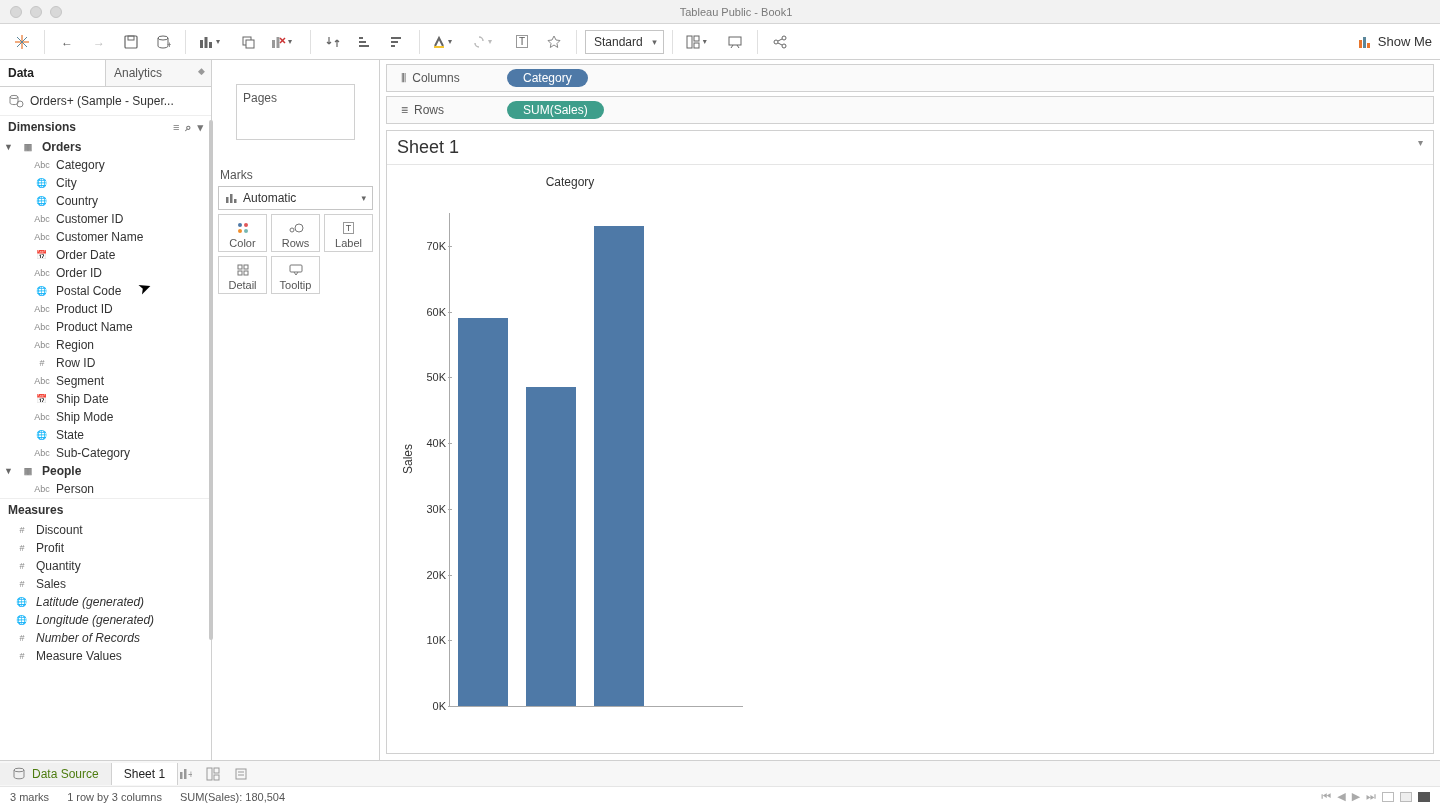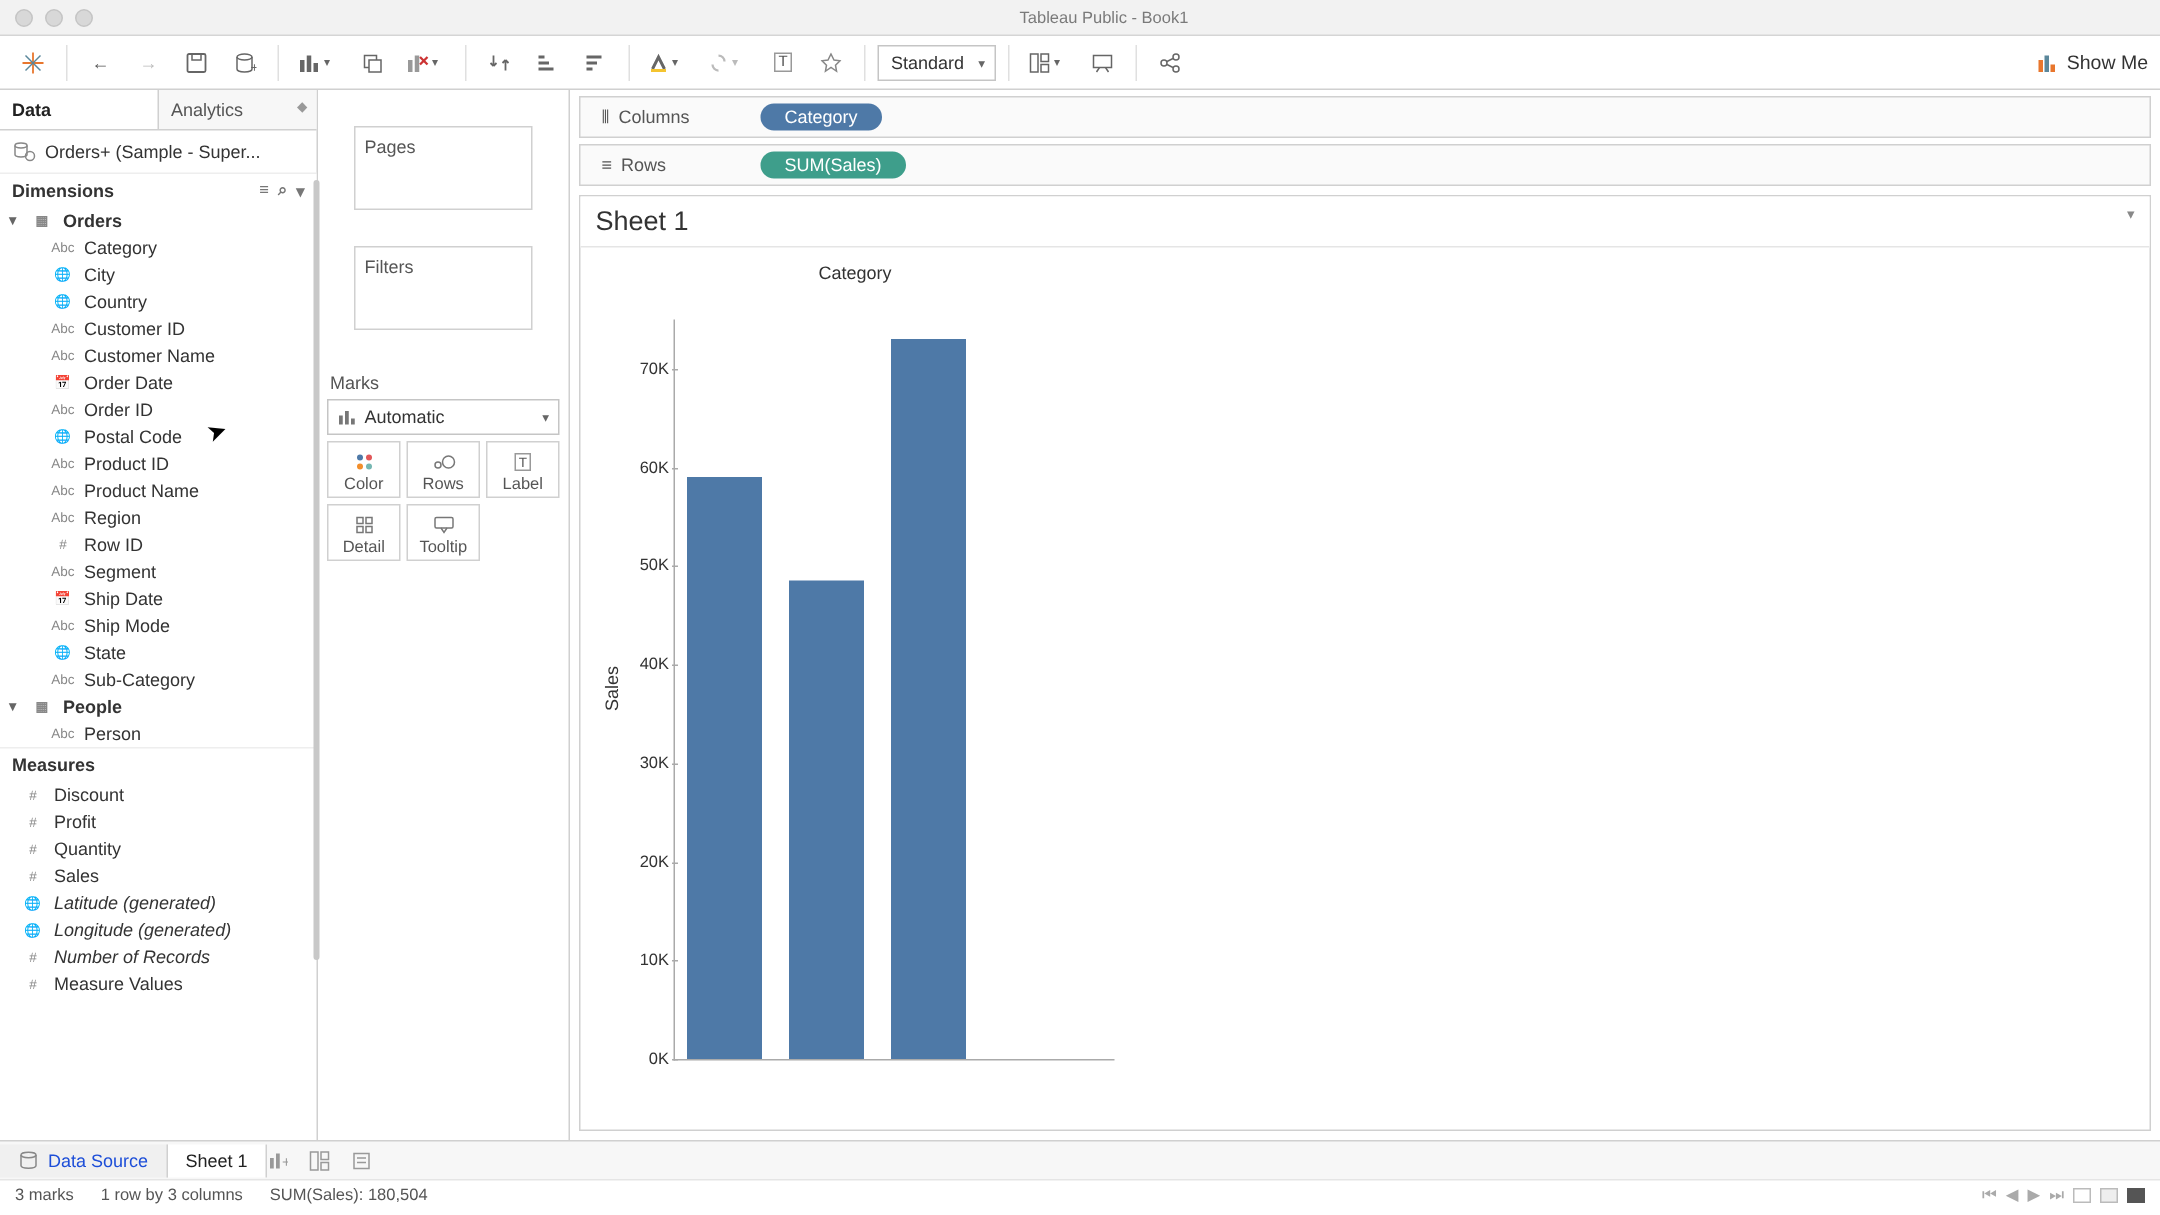--- a/index.html
+++ b/index.html
@@ -57,21 +57,21 @@
   .chart { position:relative; height:100%; margin-left:52px; margin-top:6px; margin-right: 680px; }
   .yaxis-label { position:absolute; left:6px; top:50%; transform:translateY(-50%) rotate(-90deg); transform-origin:center; font-size:12px; color:#333; }
   .plot { position:absolute; left:0; right:0; top:18px; bottom:48px; border-left:1px solid #aaa; border-bottom:1px solid #aaa; }
   .tick { position:absolute; left:-42px; width:38px; text-align:right; font-size:11px; color:#333; }
   .tick::after { content:""; position:absolute; right:-6px; top:50%; width:4px; border-top:1px solid #aaa; }
   .bars { position:absolute; left:0; right:0; top:0; bottom:0; display:flex; gap:18px; align-items:flex-end; padding-left: 8px; }
   .bar { width:50px; background:#4e79a7; }
   .xlabels { position:absolute; left:0; right:0; bottom:10px; display:flex; gap:18px; padding-left:8px; }
   .xlabel { width:50px; text-align:center; font-size:11px; color:#333; }
   .footer { height:26px; border-top:1px solid #d0d0d0; display:flex; align-items:center; background:#f7f7f7; }
-  .ft-tab { padding:4px 12px; border-right:1px solid #d0d0d0; background:#f0f0f0; color:#1d4ed8; display:flex; align-items:center; gap:6px; }
+  .ft-tab { padding:4px 12px; border-right:1px solid #d0d0d0; background:#f0f0f0; color:#4d7c0f; display:flex; align-items:center; gap:6px; }
   .ft-tab.active { background:#fff; color:#222; }
   .ft-btn { width:28px; text-align:center; color:#777; }
   .status { height:20px; border-top:1px solid #e5e5e5; display:flex; align-items:center; gap:18px; padding:0 10px; font-size:11px; color:#555; background:#fff; }
   .status-right { margin-left:auto; display:flex; align-items:center; gap:6px; color:#aaa; }
   .sq { width:12px; height:10px; border:1px solid #bbb; }
   .cursor { position:absolute; left:138px; top:140px; font-size:16px; color:#000; transform: rotate(-20deg); z-index:10; }
   svg { display:block; }
 </style>
 </head>
 <body>
@@ -362,23 +362,20 @@
           <span class="ico num">#</span>
           <span style="">Measure Values</span>
         </div>
       </div>
   </div>
 
   <div class="midpane">
     <div class="scrollthumb"></div>
     <div class="shelf box">
         <div class="shelf-title">Pages</div>
-      </div>
-    <div class="shelf box">
-        <div class="shelf-title">Filters</div>
       </div>
     <div class="marks">
       <div class="marks-title">Marks</div>
       <div class="mark-select">
         <svg width="12" height="12" viewBox="0 0 12 12">
             <rect x="1" y="5" width="2.5" height="6" fill="#777"></rect>
             <rect x="5" y="2" width="2.5" height="9" fill="#777"></rect>
             <rect x="9" y="7" width="2.5" height="4" fill="#777"></rect>
           </svg>
         <span>Automatic</span>

